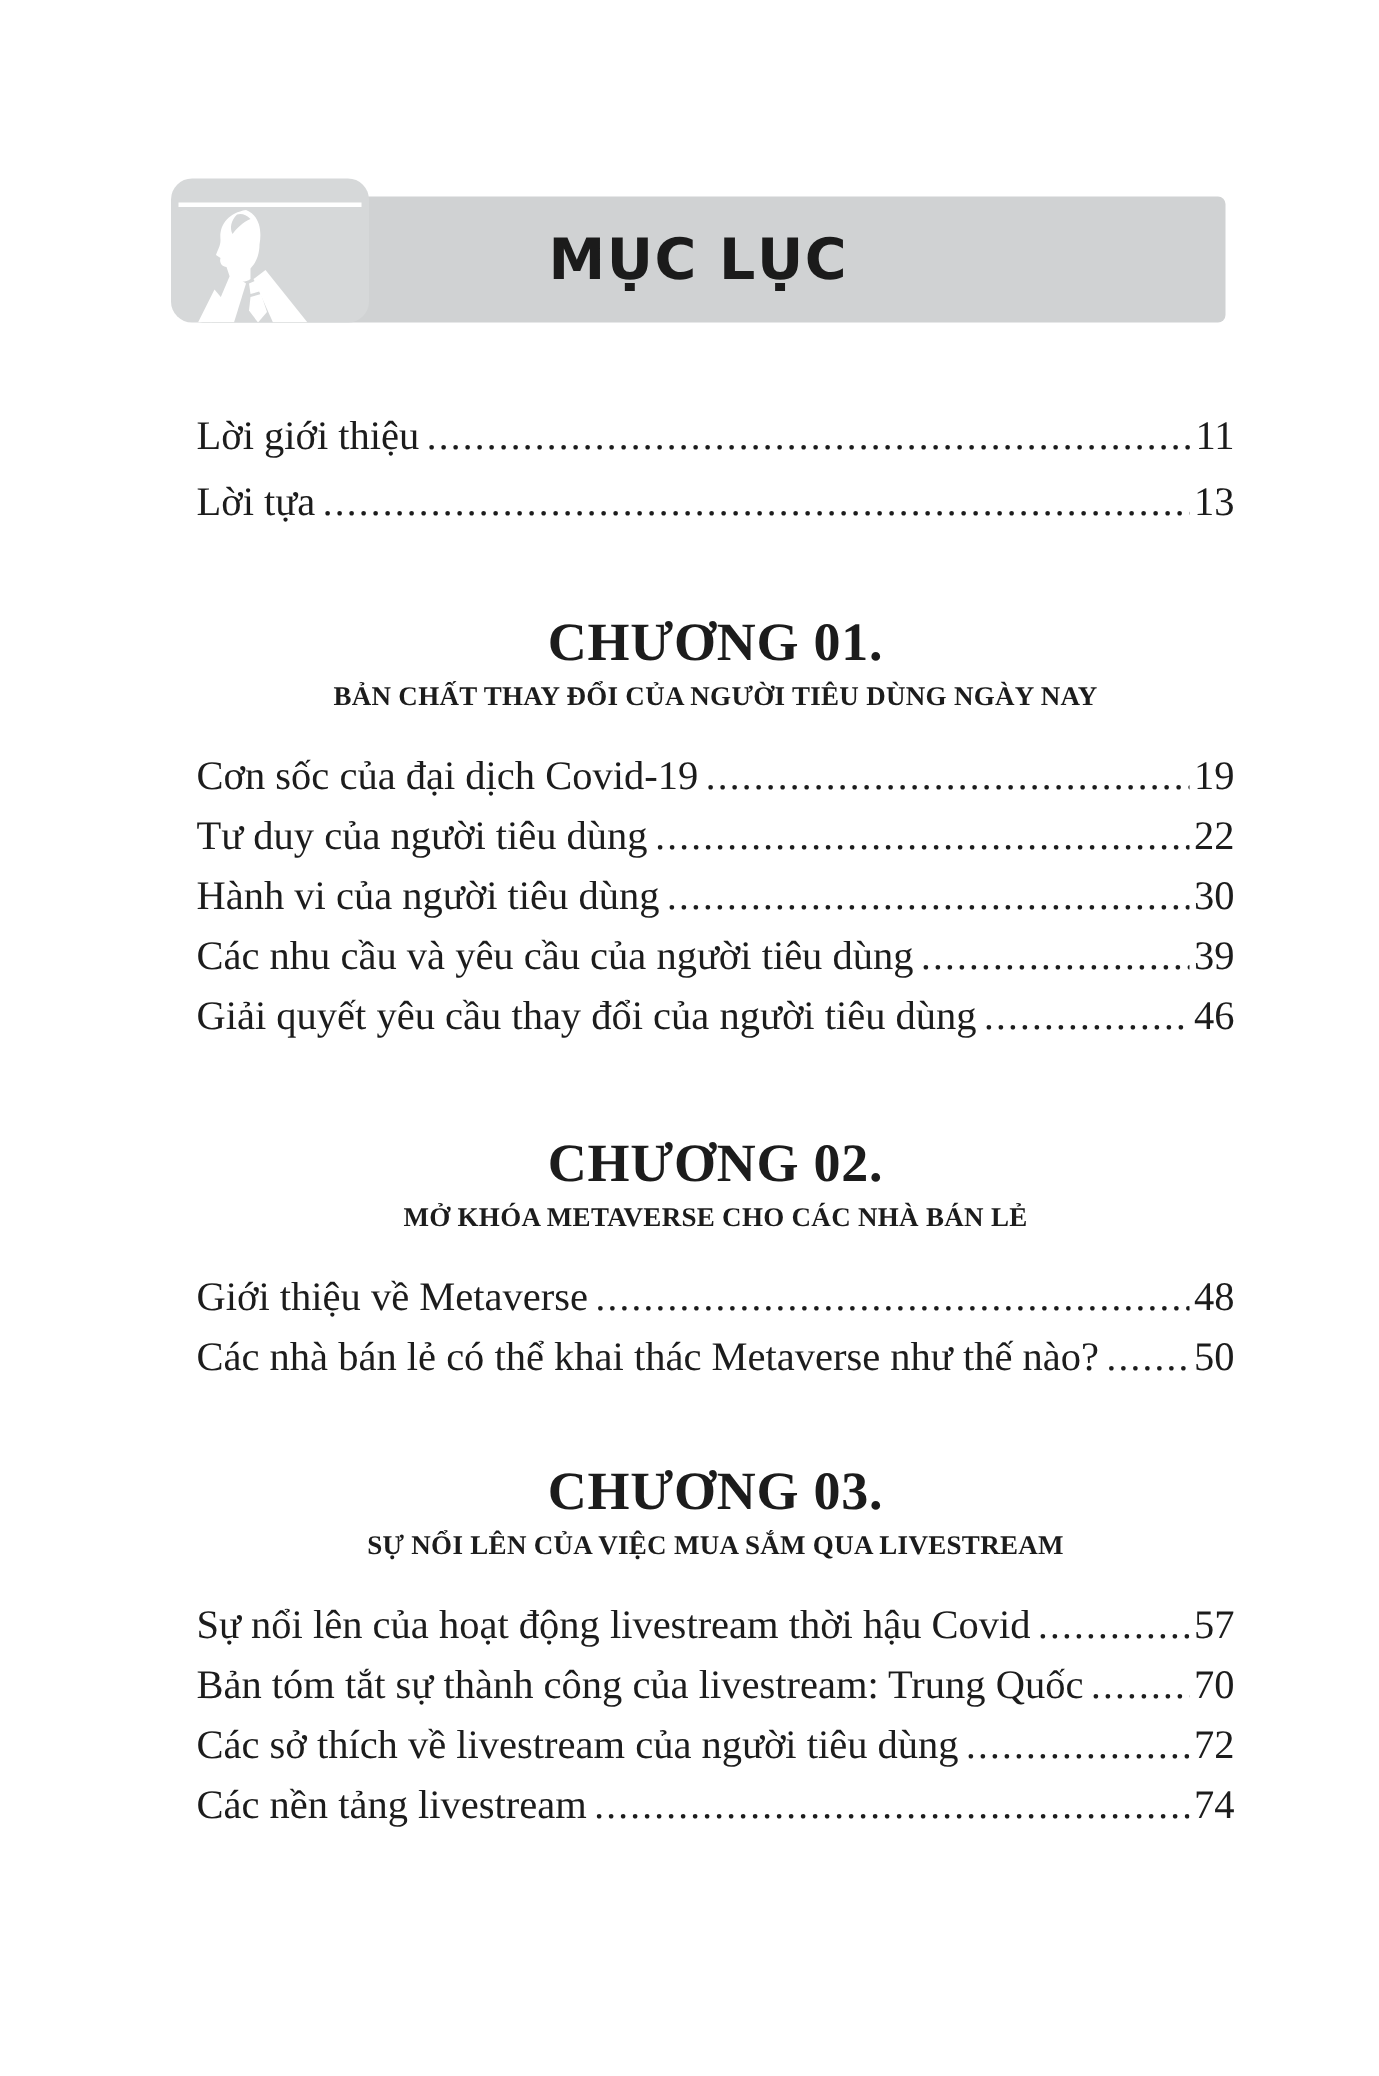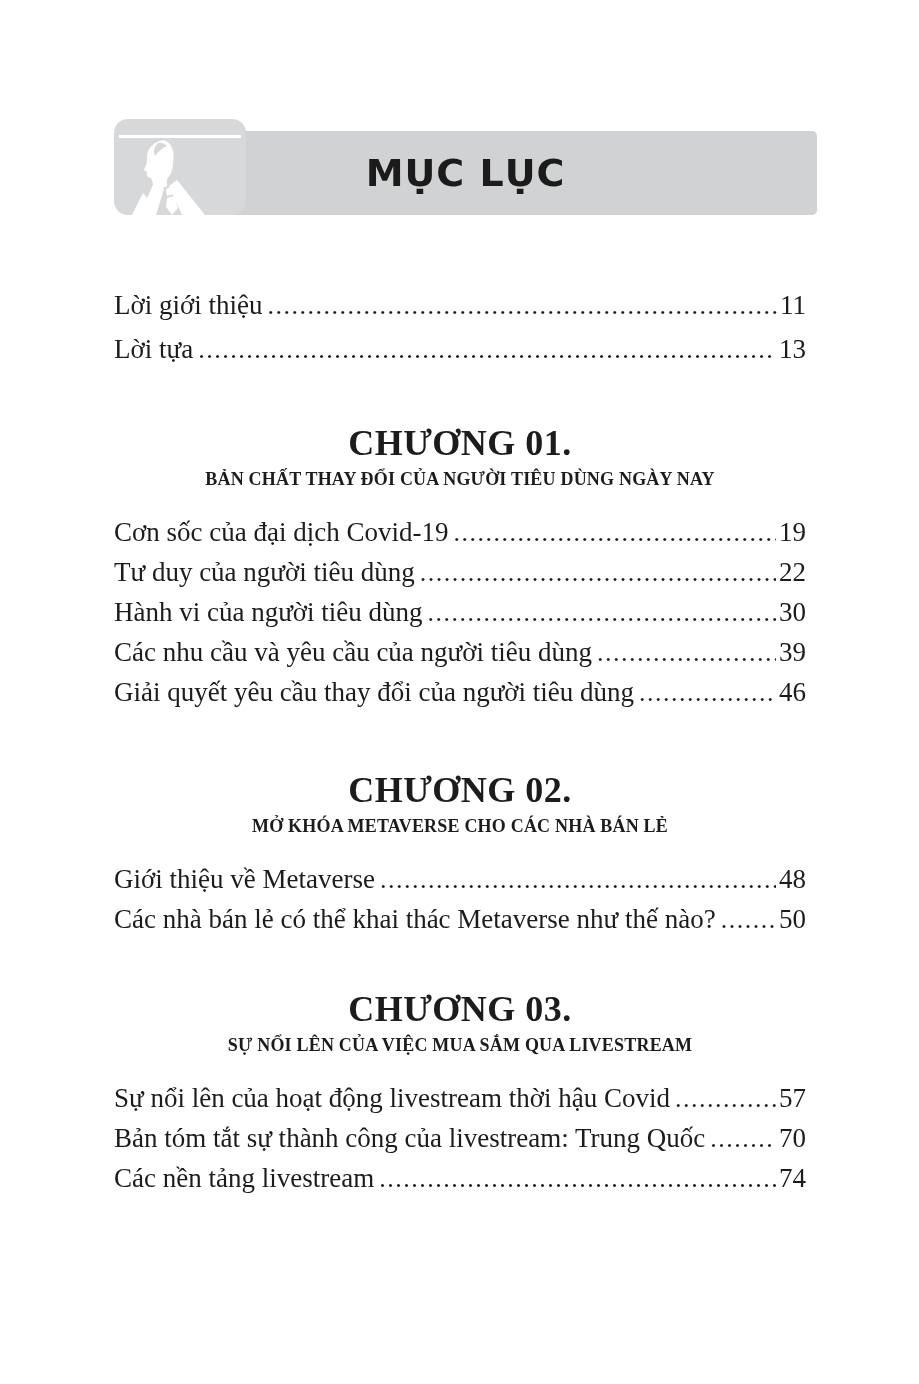--- a/index.html
+++ b/index.html
@@ -31,21 +31,21 @@
     font-weight:700;font-size:38px;letter-spacing:1px;color:#1b1b1b;
     transform:translateX(-8px);
   }
   .logo-tile{
     position:absolute;left:0;top:0;width:132px;height:96px;
     background:var(--tile);border-radius:14px;overflow:hidden;
   }
   .logo-tile svg{position:absolute;inset:0;width:100%;height:100%;}
 
   
-  .toc{position:absolute;left:114px;top:268px;width:692px;font-size:27px;margin-top:15px;}
+  .toc{position:absolute;left:131px;top:268px;width:692px;font-size:27px;}
   .toc-row{display:flex;align-items:baseline;height:40px;line-height:40px;white-space:nowrap;}
   .front-matter .toc-row{height:44px;line-height:44px;}
   .toc-label{flex:0 0 auto;}
   .dots{flex:1 1 auto;overflow:hidden;margin:0 3px 0 5px;min-width:20px;}
   .dots::after{
     content:"....................................................................................................................................................................";
     letter-spacing:1.5px;font-size:26px;
   }
   .toc-page{flex:0 0 auto;}
 
@@ -156,20 +156,25 @@
               <span class="toc-label">Sự nổi lên của hoạt động livestream thời hậu Covid</span>
               <span class="dots"></span>
               <span class="toc-page">57</span>
             </div>
             <div class="toc-row">
               <span class="toc-label">Bản tóm tắt sự thành công của livestream: Trung Quốc</span>
               <span class="dots"></span>
               <span class="toc-page">70</span>
             </div>
             <div class="toc-row">
+              <span class="toc-label">Các sở thích về livestream của người tiêu dùng</span>
+              <span class="dots"></span>
+              <span class="toc-page">72</span>
+            </div>
+            <div class="toc-row">
               <span class="toc-label">Các nền tảng livestream</span>
               <span class="dots"></span>
               <span class="toc-page">74</span>
             </div>
           </div>
         </section>
       </div>
   </main>
 
 </div>

